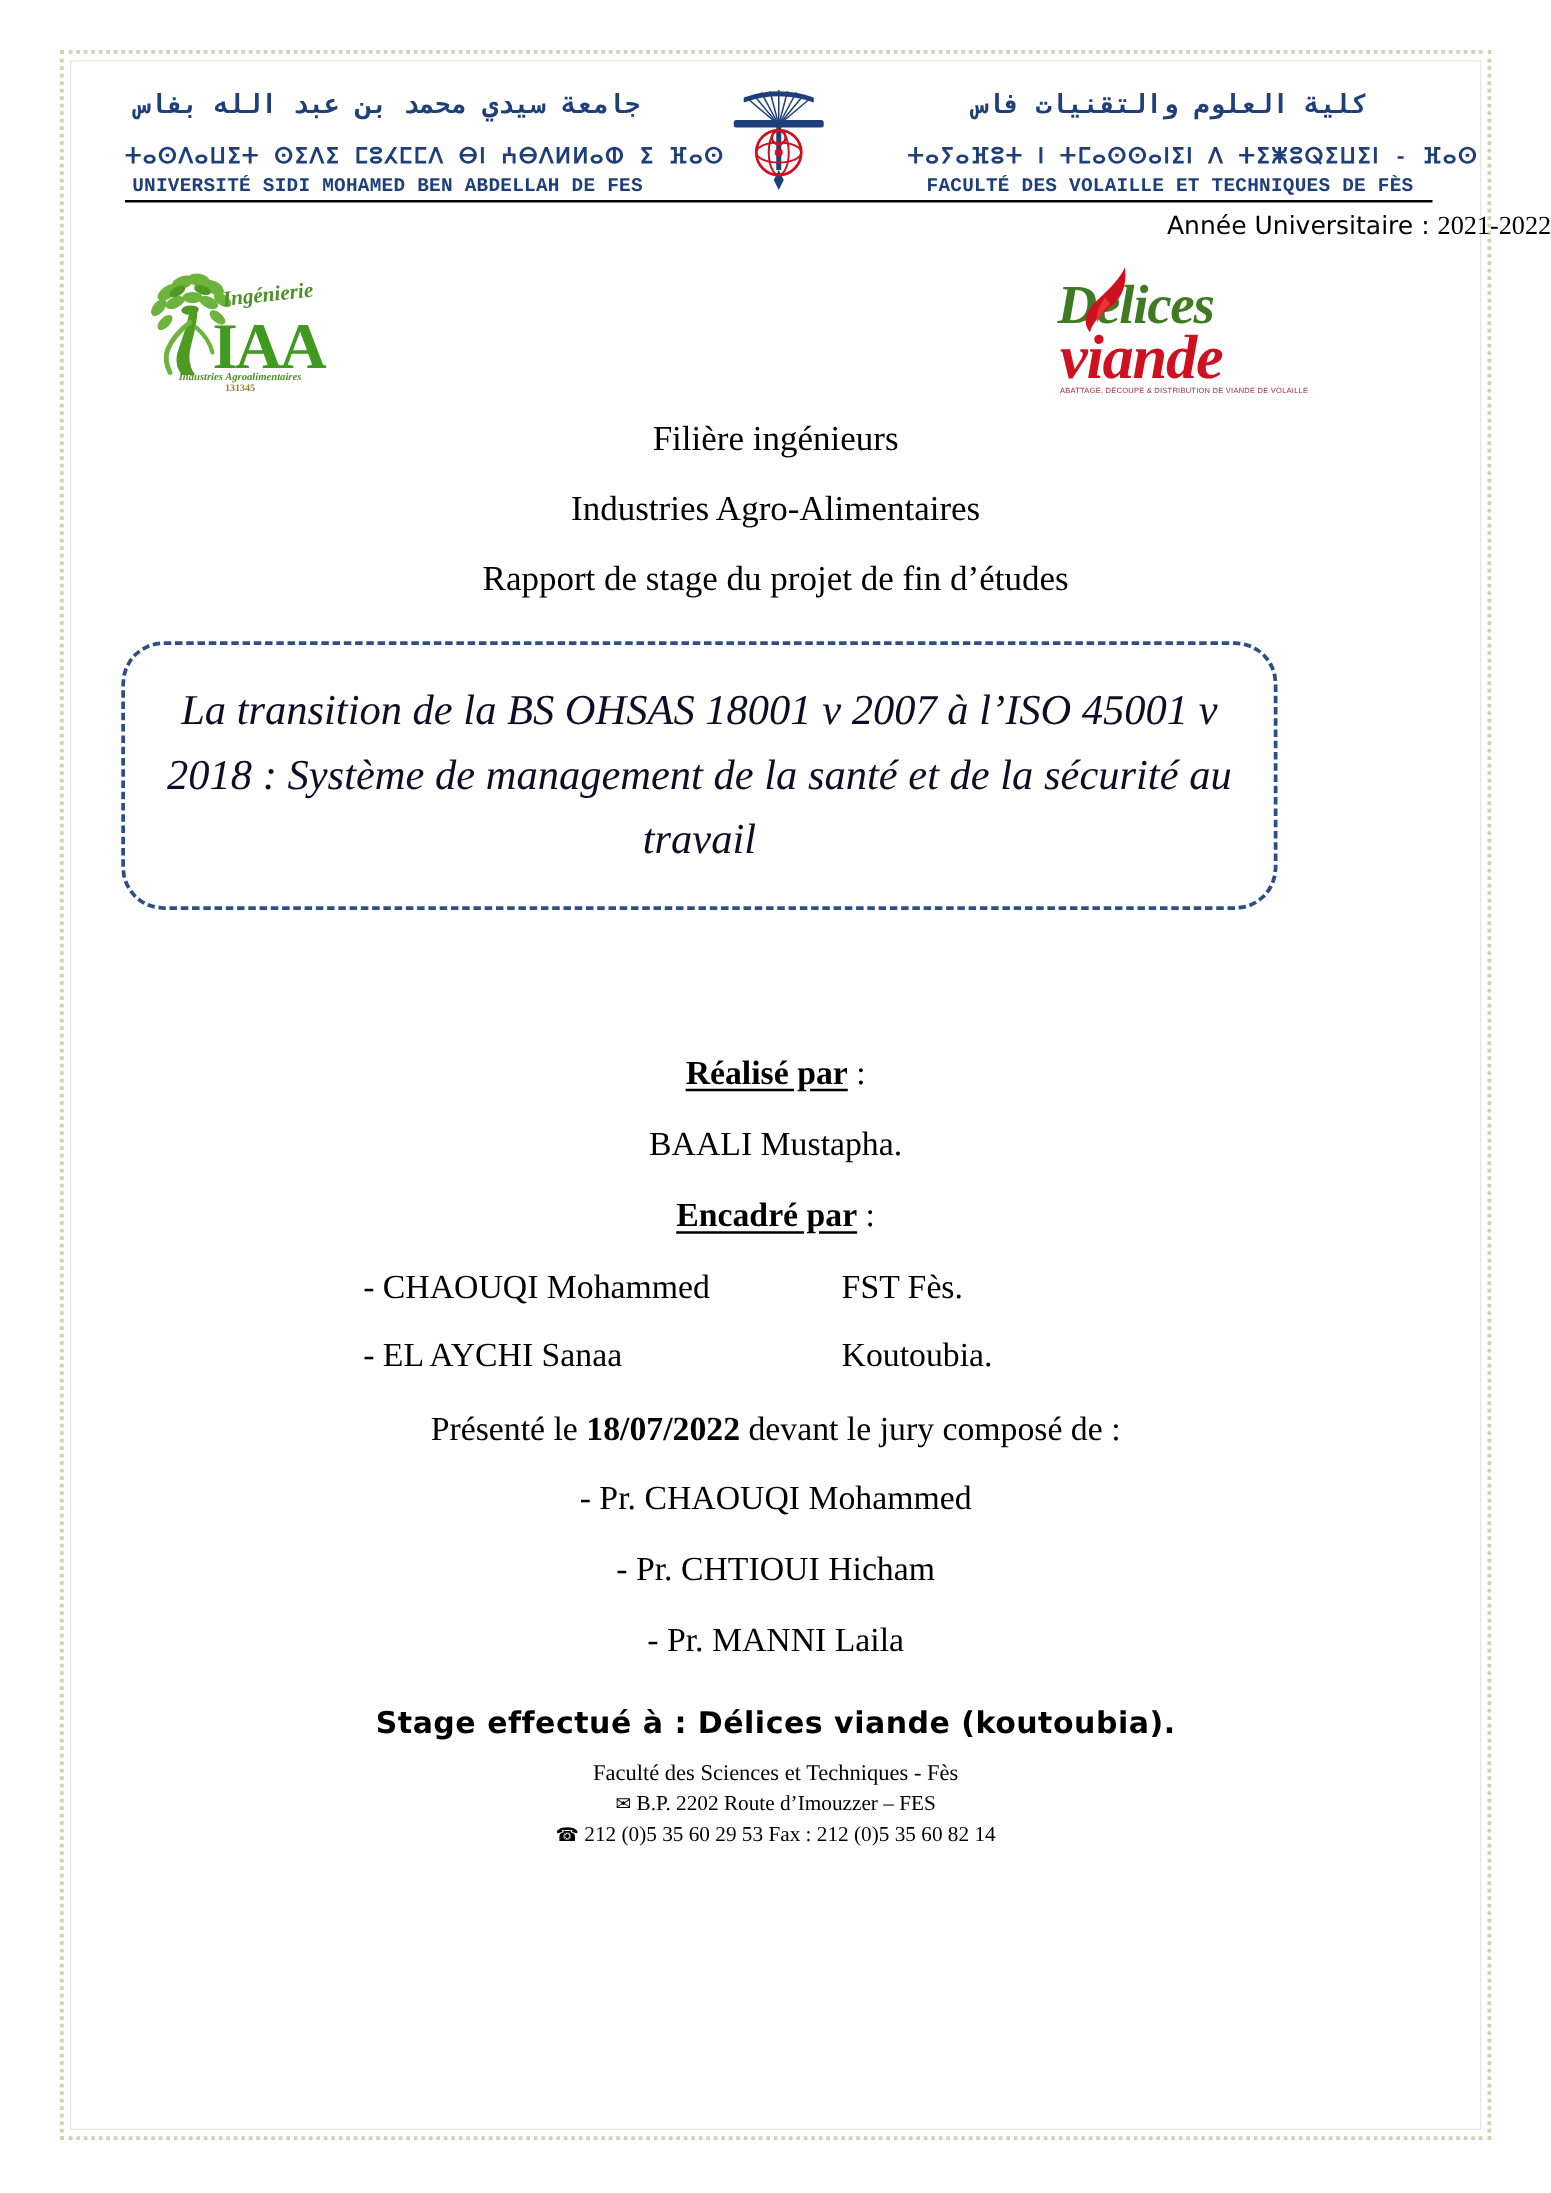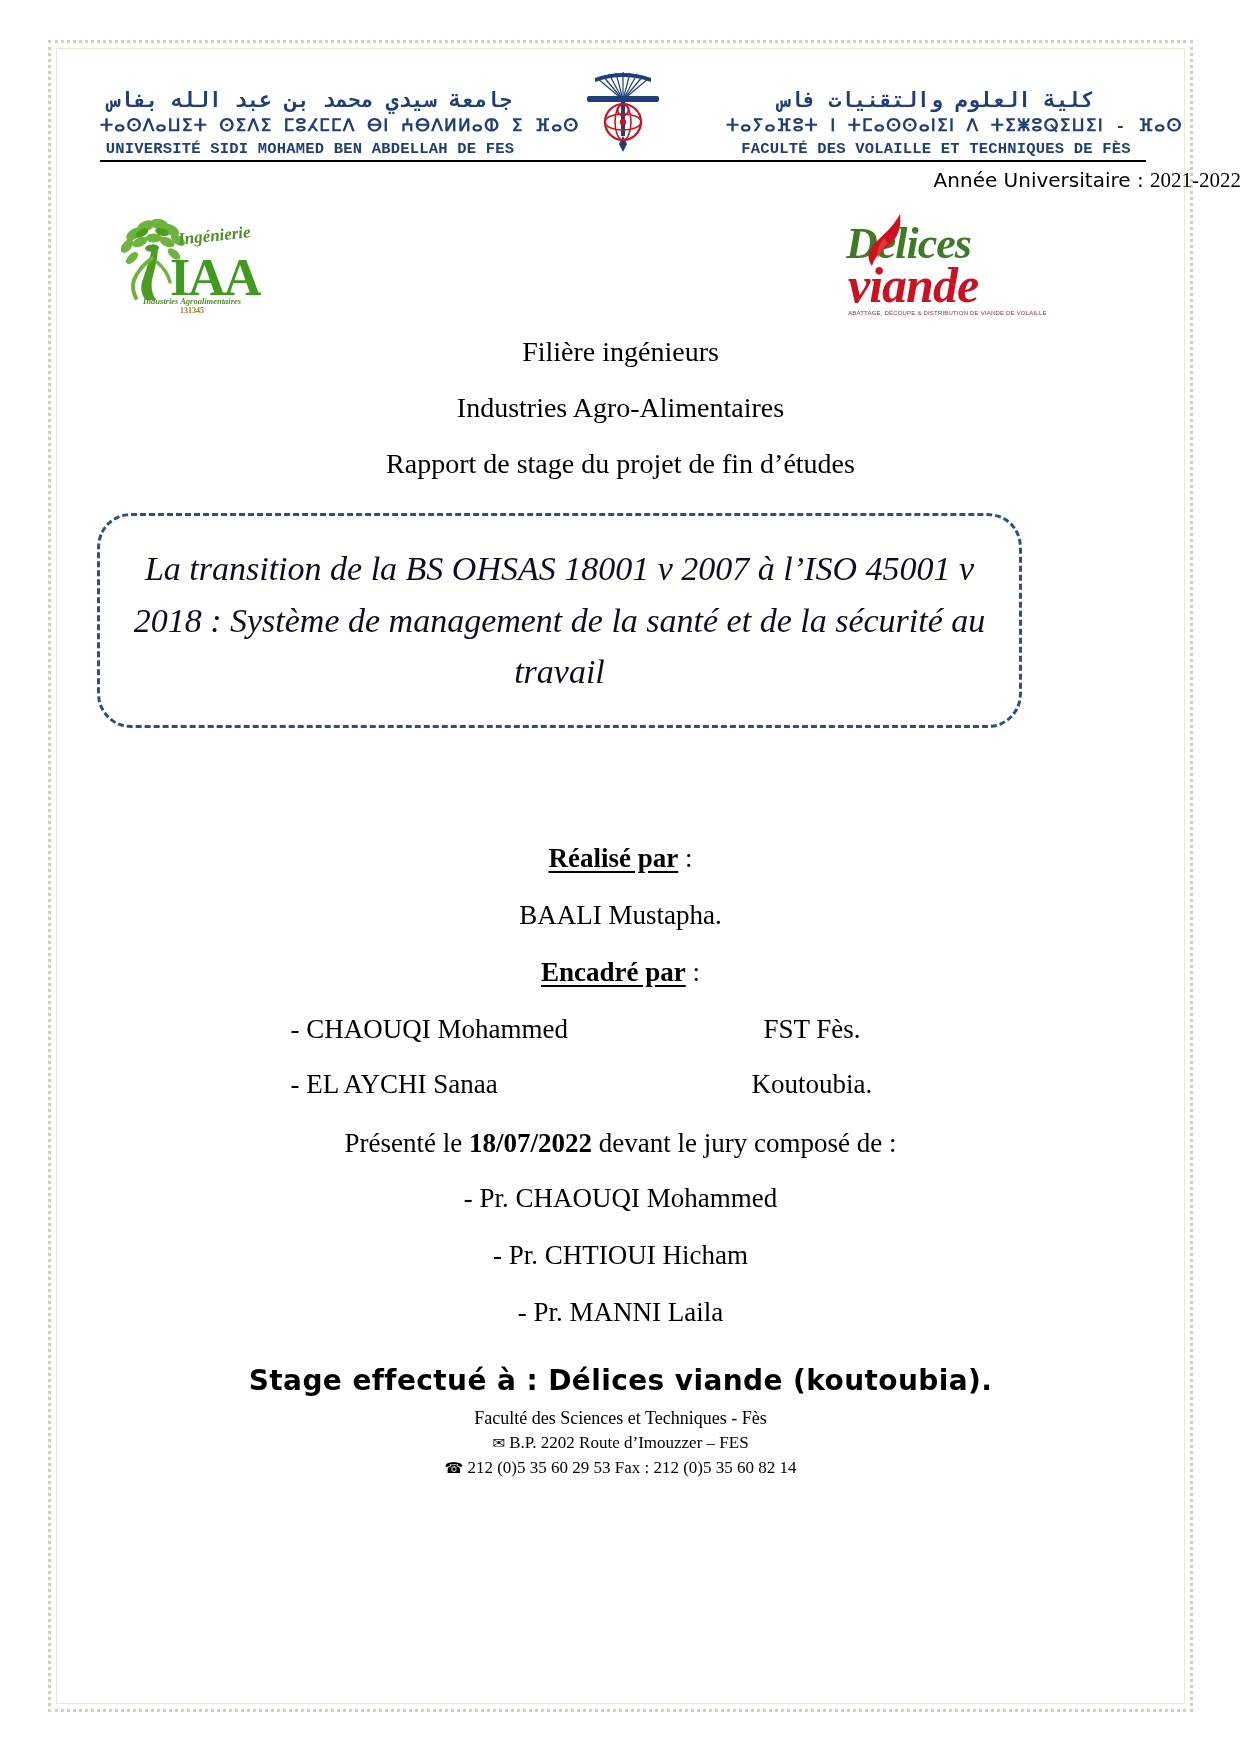--- a/index.html
+++ b/index.html
@@ -66,21 +66,21 @@
     font-weight: bold;
     letter-spacing: 1px;
     direction: rtl;
     white-space: nowrap;
   }
   .hdr-tif {
     font-size: 17px;
     font-weight: bold;
     letter-spacing: 1.2px;
     white-space: nowrap;
-    margin-top: 2px;
+    margin-top: 18px;
   }
   .hdr-fr {
     font-size: 15.5px;
     font-weight: bold;
     letter-spacing: 0.2px;
     white-space: nowrap;
     margin-top: 3px;
   }
   .header-univ { width: 420px; }
   .header-fac  { width: 420px; }
@@ -287,42 +287,42 @@
     width: 660px;
     margin: 0 auto 4px auto;
     border-collapse: collapse;
   }
   .sup-table td {
     font-size: 27px;
     padding: 0 0 24px 0;
     vertical-align: top;
   }
   .sup-name { text-align: left; width: 58%; padding-left: 10px; }
-  .sup-org  { text-align: center; width: 42%; margin-top: 23px; }
+  .sup-org  { text-align: left; width: 42%; margin-top: 23px; }
 
   .presente {
     font-size: 27px;
     margin-bottom: 24px;
   }
   .presente .date { font-weight: bold; }
 
   .jury-line {
     font-size: 27px;
     margin-bottom: 26px;
   }
 
   
   .stage {
     position: absolute;
     left: 0;
     top: 1364px;
     width: 1241px;
     text-align: center;
     font-family: "DejaVu Sans", sans-serif;
-    font-size: 28px;
+    font-size: 24px;
     font-weight: bold;
     letter-spacing: 0.4px;
   }
 
   
   .footer {
     position: absolute;
     left: 0;
     top: 1405px;
     width: 1241px;

